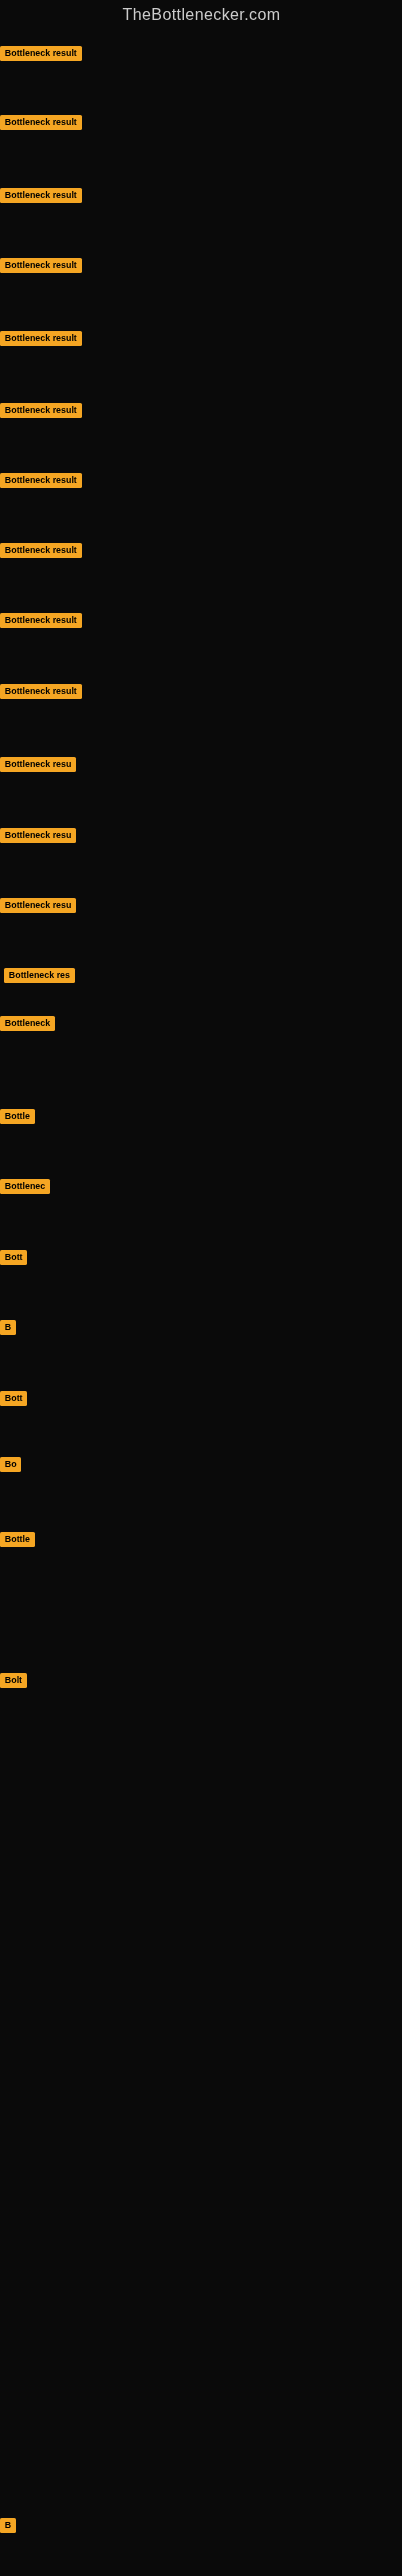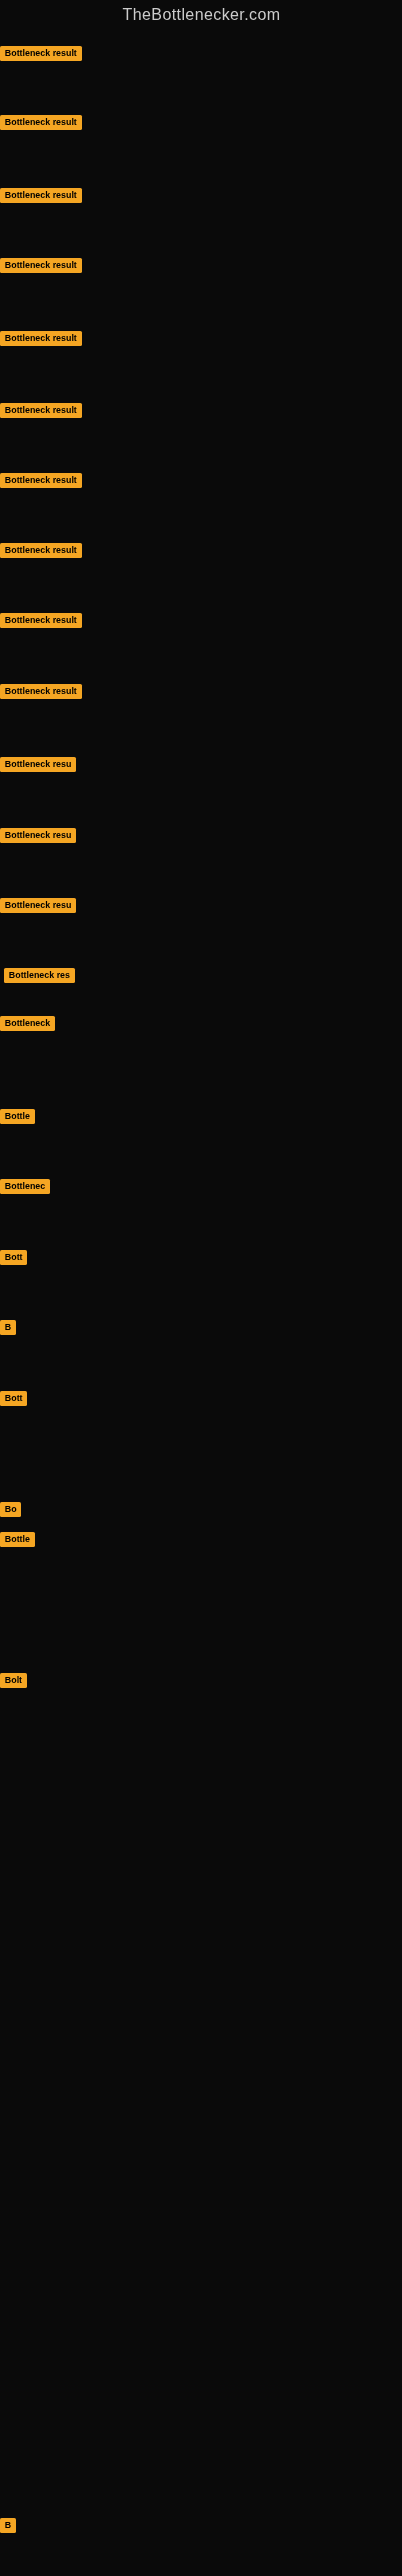--- a/index.html
+++ b/index.html
@@ -62,18 +62,18 @@
     <div class="row" style="top: 757px; left: 0px;"><span class="bottleneck-badge" style="max-width: 105px;">Bottleneck resu</span></div>
     <div class="row" style="top: 828px; left: 0px;"><span class="bottleneck-badge" style="max-width: 101px;">Bottleneck resu</span></div>
     <div class="row" style="top: 898px; left: 0px;"><span class="bottleneck-badge" style="max-width: 98px;">Bottleneck resu</span></div>
     <div class="row" style="top: 968px; left: 4px;"><span class="bottleneck-badge" style="max-width: 89px;">Bottleneck res</span></div>
     <div class="row" style="top: 1008px; left: 0px; margin-top: 8px;"><span class="bottleneck-badge" style="max-width: 71px;">Bottleneck</span></div>
     <div class="row" style="top: 1109px; left: 0px;"><span class="bottleneck-badge" style="max-width: 47px;">Bottle</span></div>
     <div class="row" style="top: 1179px; left: 0px;"><span class="bottleneck-badge" style="max-width: 64px;">Bottlenec</span></div>
     <div class="row" style="top: 1250px; left: 0px;"><span class="bottleneck-badge" style="max-width: 37px;">Bott</span></div>
     <div class="row" style="top: 1320px; left: 0px;"><span class="bottleneck-badge" style="max-width: 17.7px;">B</span></div>
     <div class="row" style="top: 1391px; left: 0px;"><span class="bottleneck-badge" style="max-width: 37px;">Bott</span></div>
-    <div class="row" style="top: 1502px; left: 0px;"><span class="bottleneck-badge" style="max-width: 24px;">Bo</span></div>
+    <div class="row" style="top: 1457px; left: 0px;"><span class="bottleneck-badge" style="max-width: 24px;">Bo</span></div>
     <div class="row" style="top: 1532px; left: 0px;"><span class="bottleneck-badge" style="max-width: 47px;">Bottle</span></div>
     <div class="row" style="top: 1673px; left: 0px;"><span class="bottleneck-badge" style="max-width: 32px; text-align: center;">Bolt</span></div>
     <div class="row" style="top: 2518px; left: 0px;"><span class="bottleneck-badge" style="max-width: 17.7px;">B</span></div>
   </div>
 
 
 </body></html>

